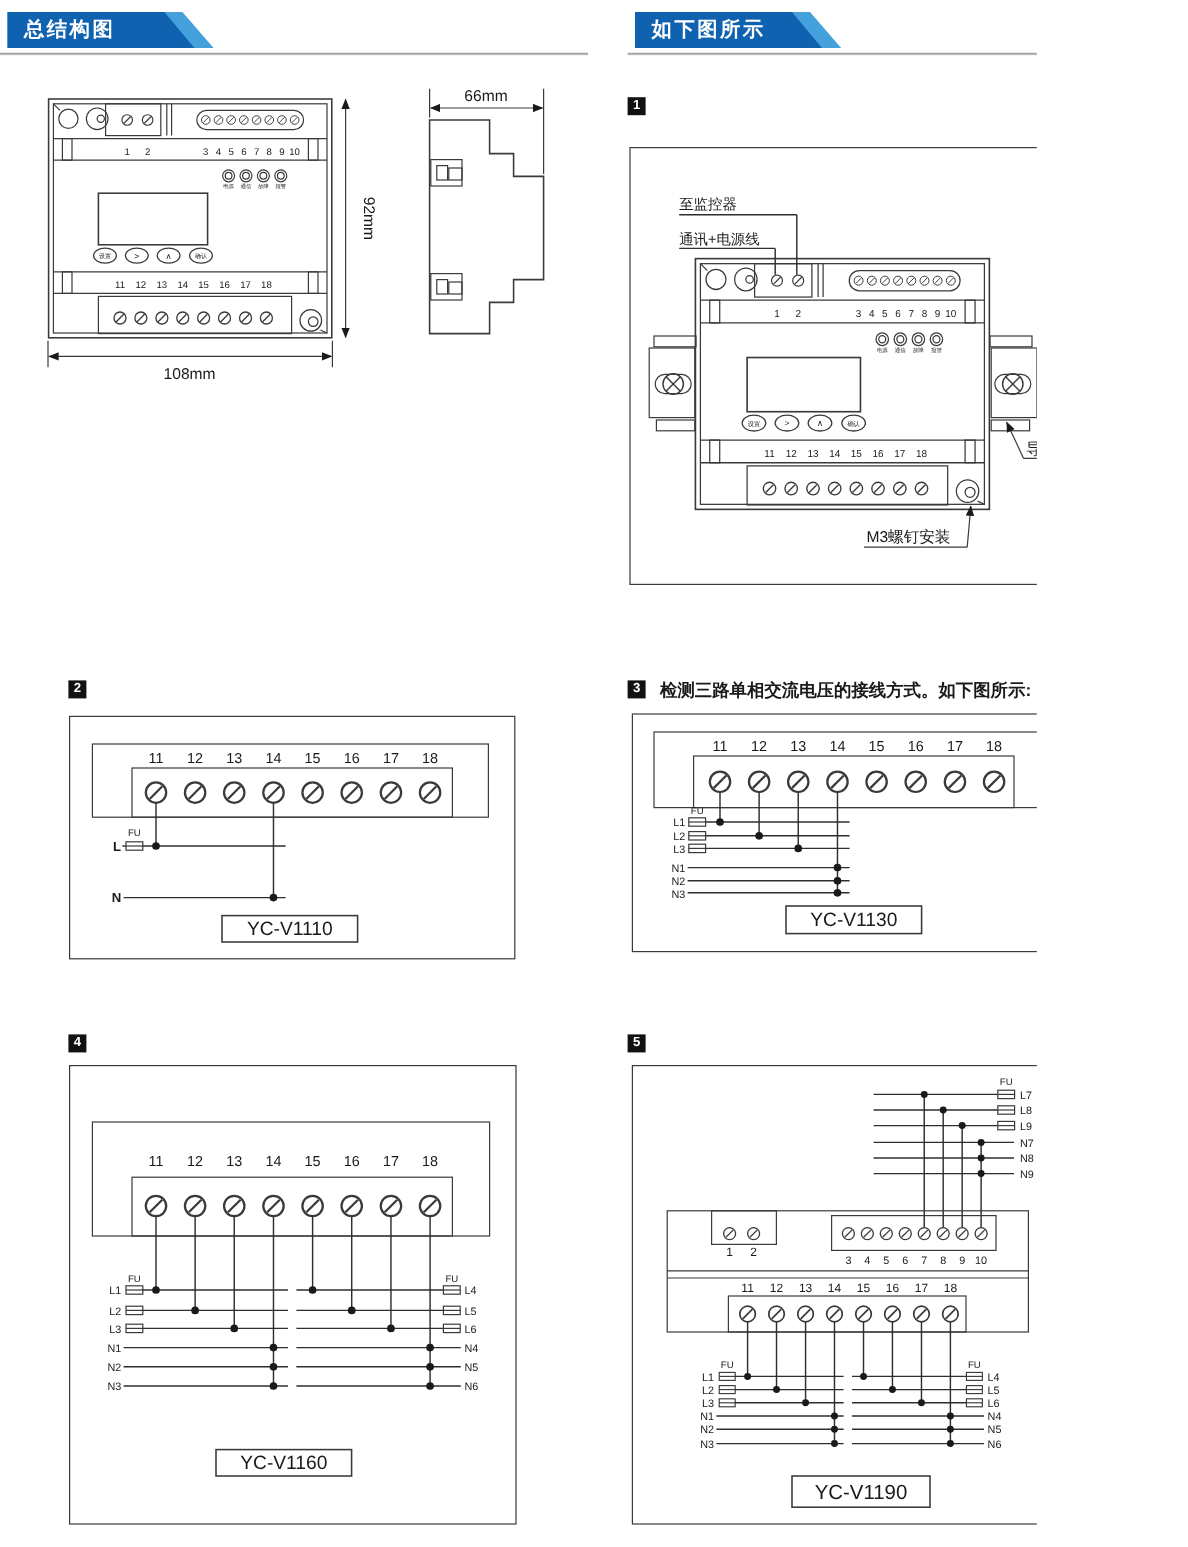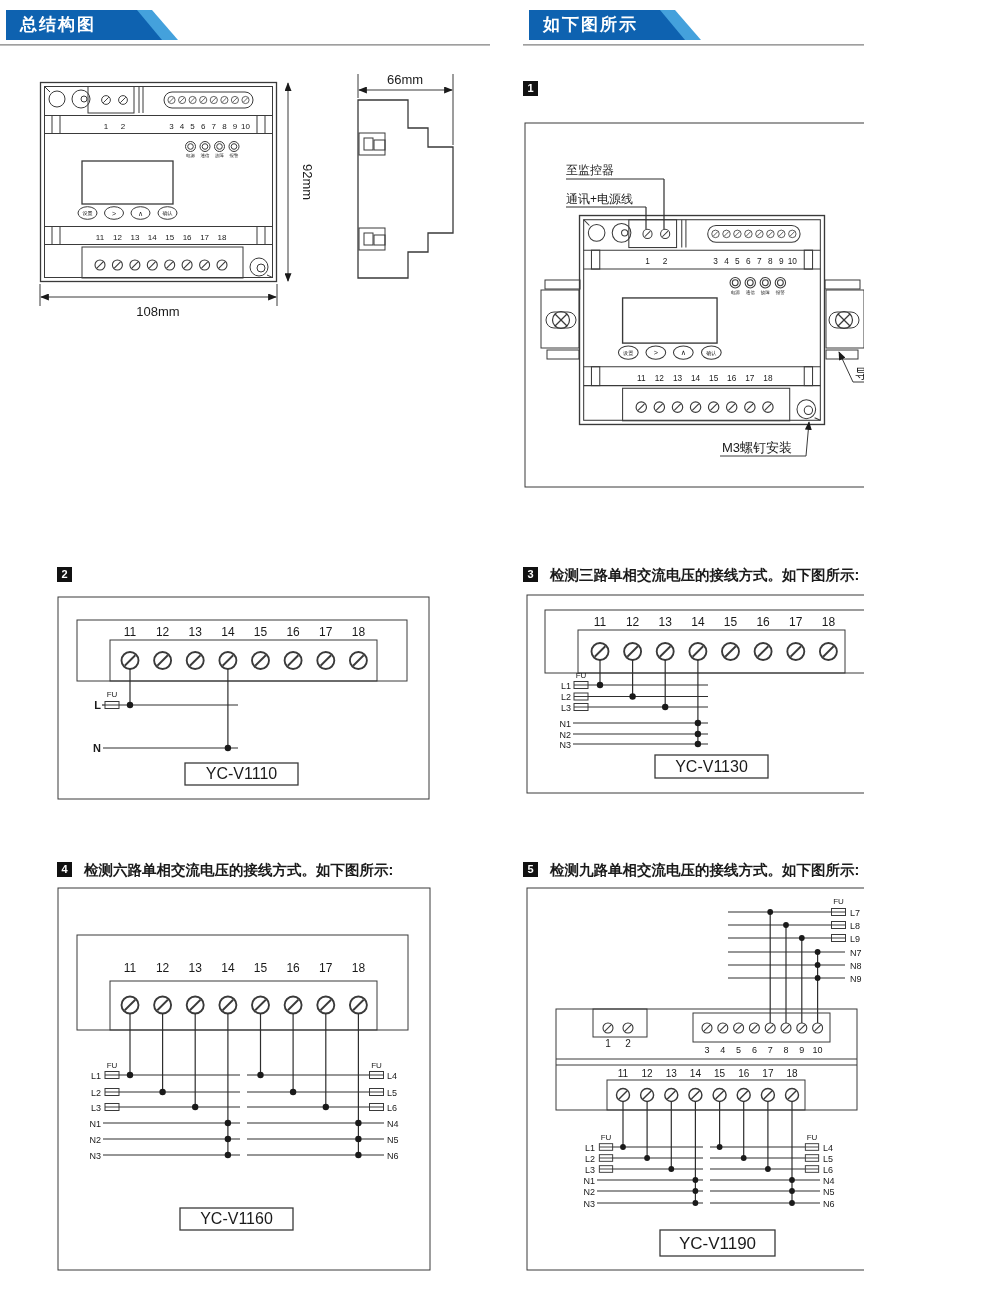--- a/index.html
+++ b/index.html
@@ -329,21 +329,20 @@
     <circle class="dot" cx="174.9" cy="144" r="3.2"></circle>
     <circle class="dot" cx="174.9" cy="154" r="3.2"></circle>
     <g>
       <rect class="ln2" x="132" y="165" width="113" height="23" fill="#fff"></rect>
       <text class="tmodel" text-anchor="middle" x="188.5" y="182">YC-V1130</text>
     </g>
   </svg>
 
   <div class="sec-head" style="left:57px;top:861px;width:420px">
     <div class="badge">4</div>
-    <div class="sec-txt">检测六路单相交流电压的接线方式。如下图所示:</div>
   </div>
 
   <svg style="left:57px;top:885px" width="375" height="387" viewBox="0 0 375 387">
     <rect class="ln" x="1" y="3" width="372" height="382"></rect>
     <rect class="ln" x="20" y="50" width="331" height="95"></rect>
     <rect class="ln" x="53" y="96" width="267" height="49"></rect>
     <text class="t12" text-anchor="middle" x="73" y="87">11</text>
     <text class="t12" text-anchor="middle" x="105.6" y="87">12</text>
     <text class="t12" text-anchor="middle" x="138.2" y="87">13</text>
     <text class="t12" text-anchor="middle" x="170.9" y="87">14</text>
@@ -415,21 +414,20 @@
       <circle class="dot" cx="301.4" cy="254" r="3.2"></circle>
       <circle class="dot" cx="301.4" cy="270" r="3.2"></circle>
     <g>
       <rect class="ln2" x="123" y="323" width="113" height="22" fill="#fff"></rect>
       <text class="tmodel" text-anchor="middle" x="179.5" y="339">YC-V1160</text>
     </g>
   </svg>
 
   <div class="sec-head" style="left:523px;top:861px;width:460px">
     <div class="badge">5</div>
-    <div class="sec-txt">检测九路单相交流电压的接线方式。如下图所示:</div>
   </div>
 
   <svg style="left:523px;top:885px" width="377" height="387" viewBox="0 0 377 387">
     <rect class="ln" x="4" y="3" width="369" height="382"></rect>
 
     <text class="t8" text-anchor="middle" x="315.5" y="19">FU</text>
     <line class="wr" x1="205" y1="27" x2="308.5" y2="27"></line>
       <use href="#fz" transform="translate(315.5,27)"></use>
     <text class="t9" x="327" y="30.5">L7</text>
     <line class="wr" x1="205" y1="40" x2="308.5" y2="40"></line>

